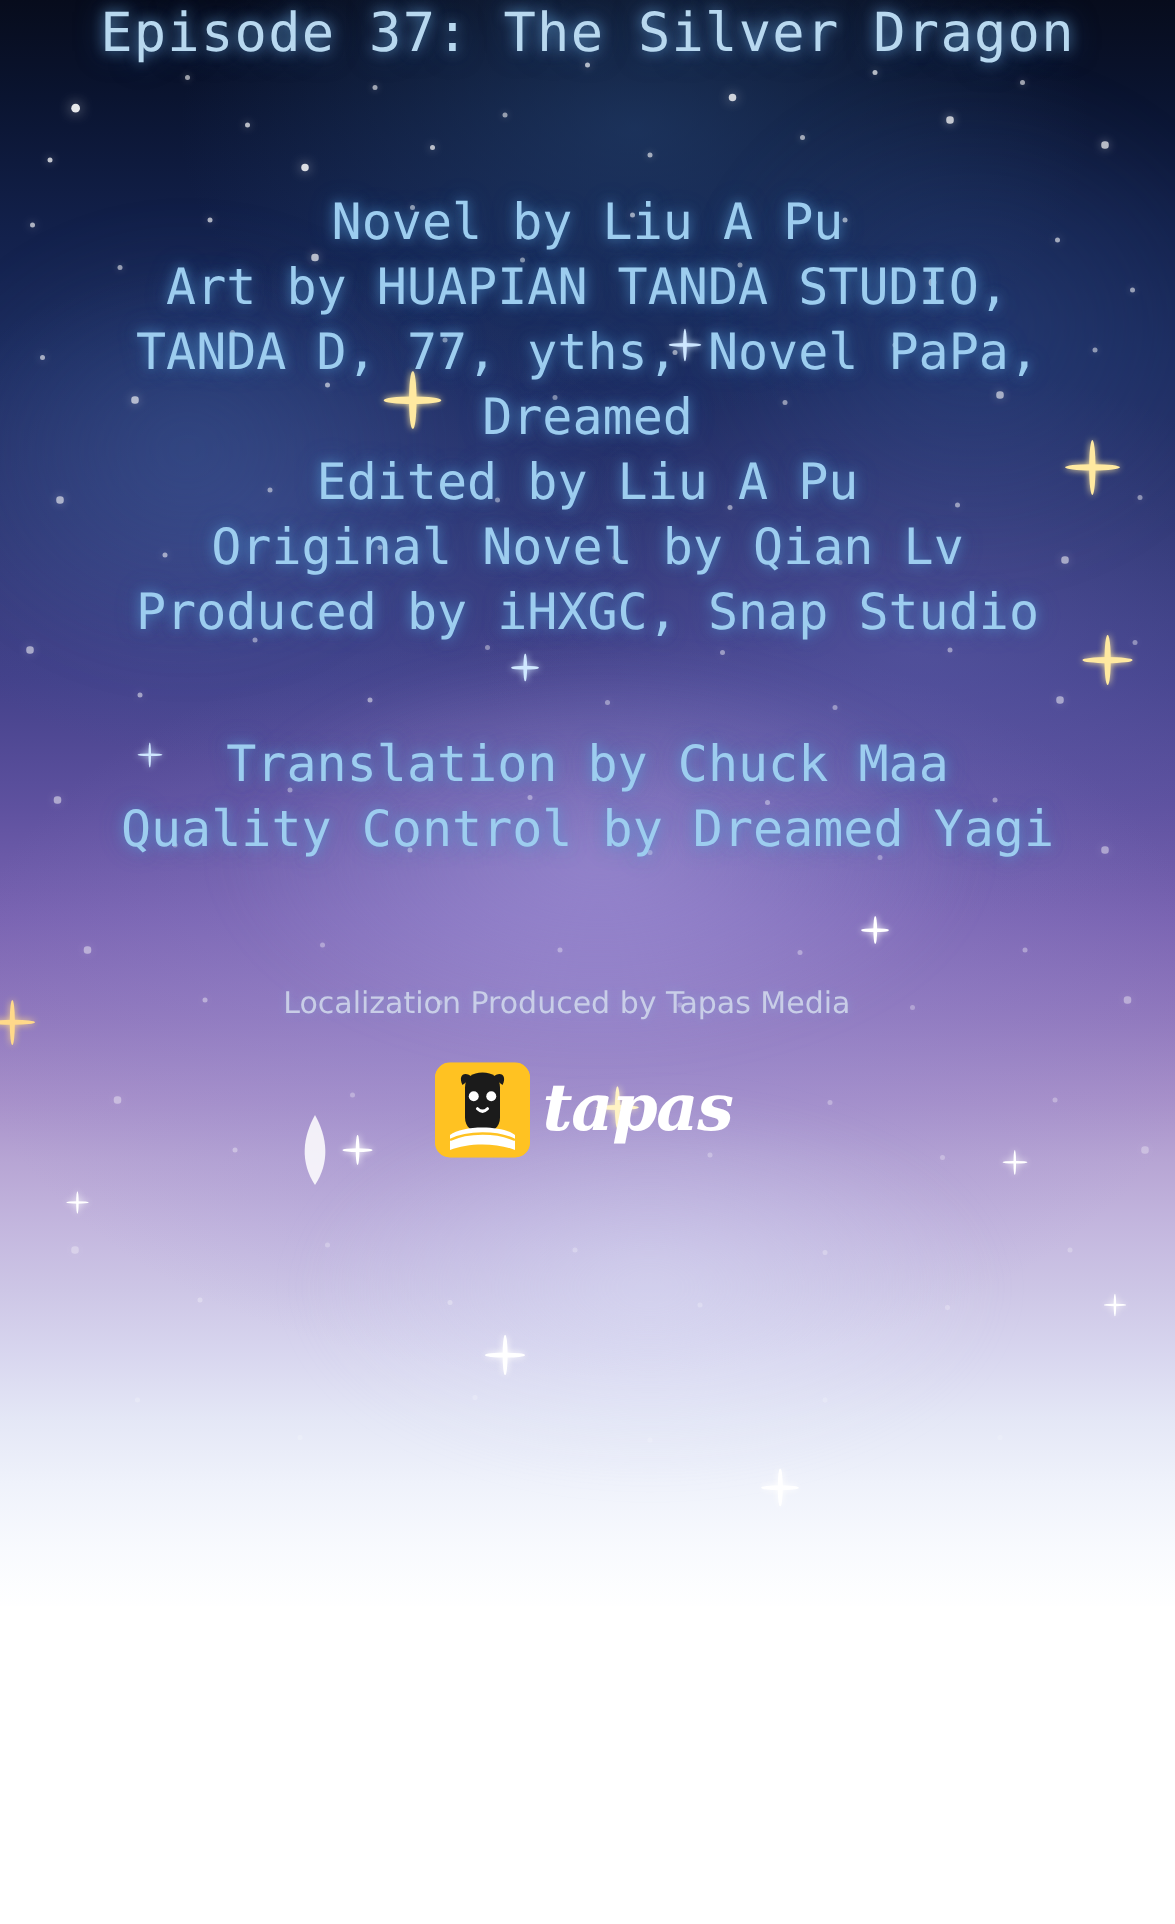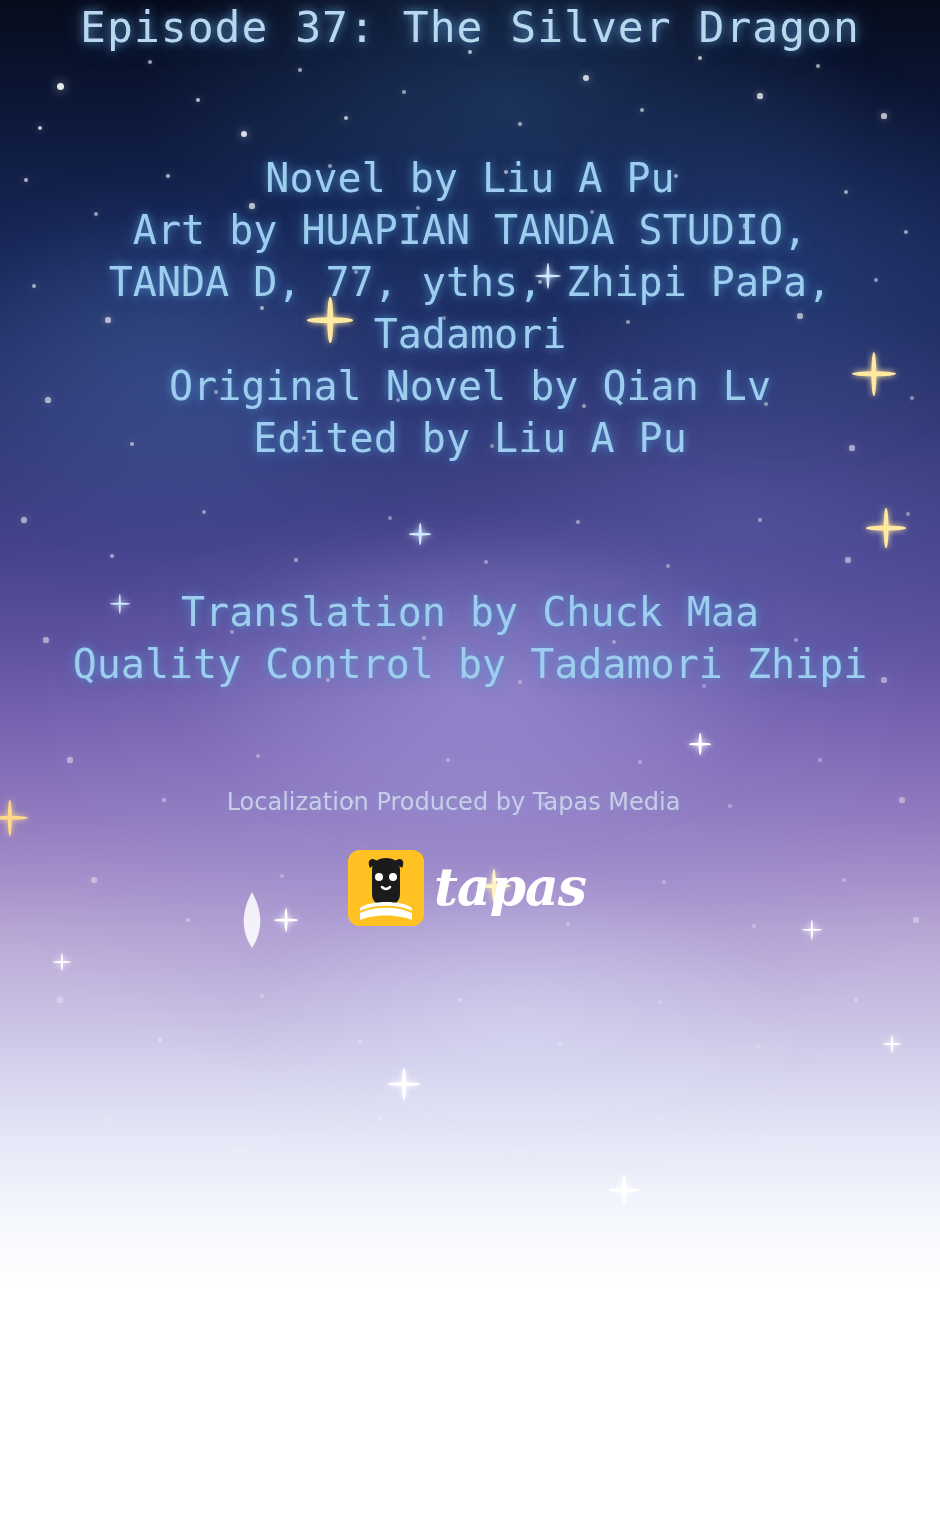--- a/index.html
+++ b/index.html
@@ -323,29 +323,30 @@
 
   <svg class="sparkle" style="left:232px; top:890px; width:40px; height:60px;" viewBox="0 0 40 60">
     <path d="M20 2 C30 20 32 40 20 58 C8 40 10 20 20 2 Z" fill="rgba(255,255,255,0.85)"></path>
   </svg>
 
   <div class="ep-title">Episode 37: The Silver Dragon</div>
 
   <div class="block blk-main">
     <span class="line">Novel by Liu A Pu</span>
     <span class="line">Art by HUAPIAN TANDA STUDIO,</span>
-    <span class="line">TANDA D, 77, yths, Zhipi PaPa,</span>
-    <span class="line">Tadamori</span>
+    <span class="line">TANDA D, 77, yths, Novel PaPa,</span>
+    <span class="line">Dreamed</span>
+    <span class="line">Edited by Liu A Pu</span>
     <span class="line">Original Novel by Qian Lv</span>
-    <span class="line">Edited by Liu A Pu</span>
+    <span class="line">Produced by iHXGC, Snap Studio</span>
   </div>
 
   <div class="block blk-loc">
     <span class="line">Translation by Chuck Maa</span>
-    <span class="line">Quality Control by Tadamori Zhipi</span>
+    <span class="line">Quality Control by Dreamed Yagi</span>
   </div>
 
   <div class="localization">Localization Produced by Tapas Media</div>
 
   <div class="tapas-logo">
     <div class="tapas-mark">
       <svg viewBox="0 0 76 76" width="76" height="76">
         <rect x="0" y="0" width="76" height="76" rx="12" fill="#ffc222"></rect>
         <path d="M24 20 C24 12 30 8 38 8 C46 8 52 12 52 20 L52 44 C52 52 46 56 38 56
                  C30 56 24 52 24 44 Z" fill="#1b1b1b"></path>

